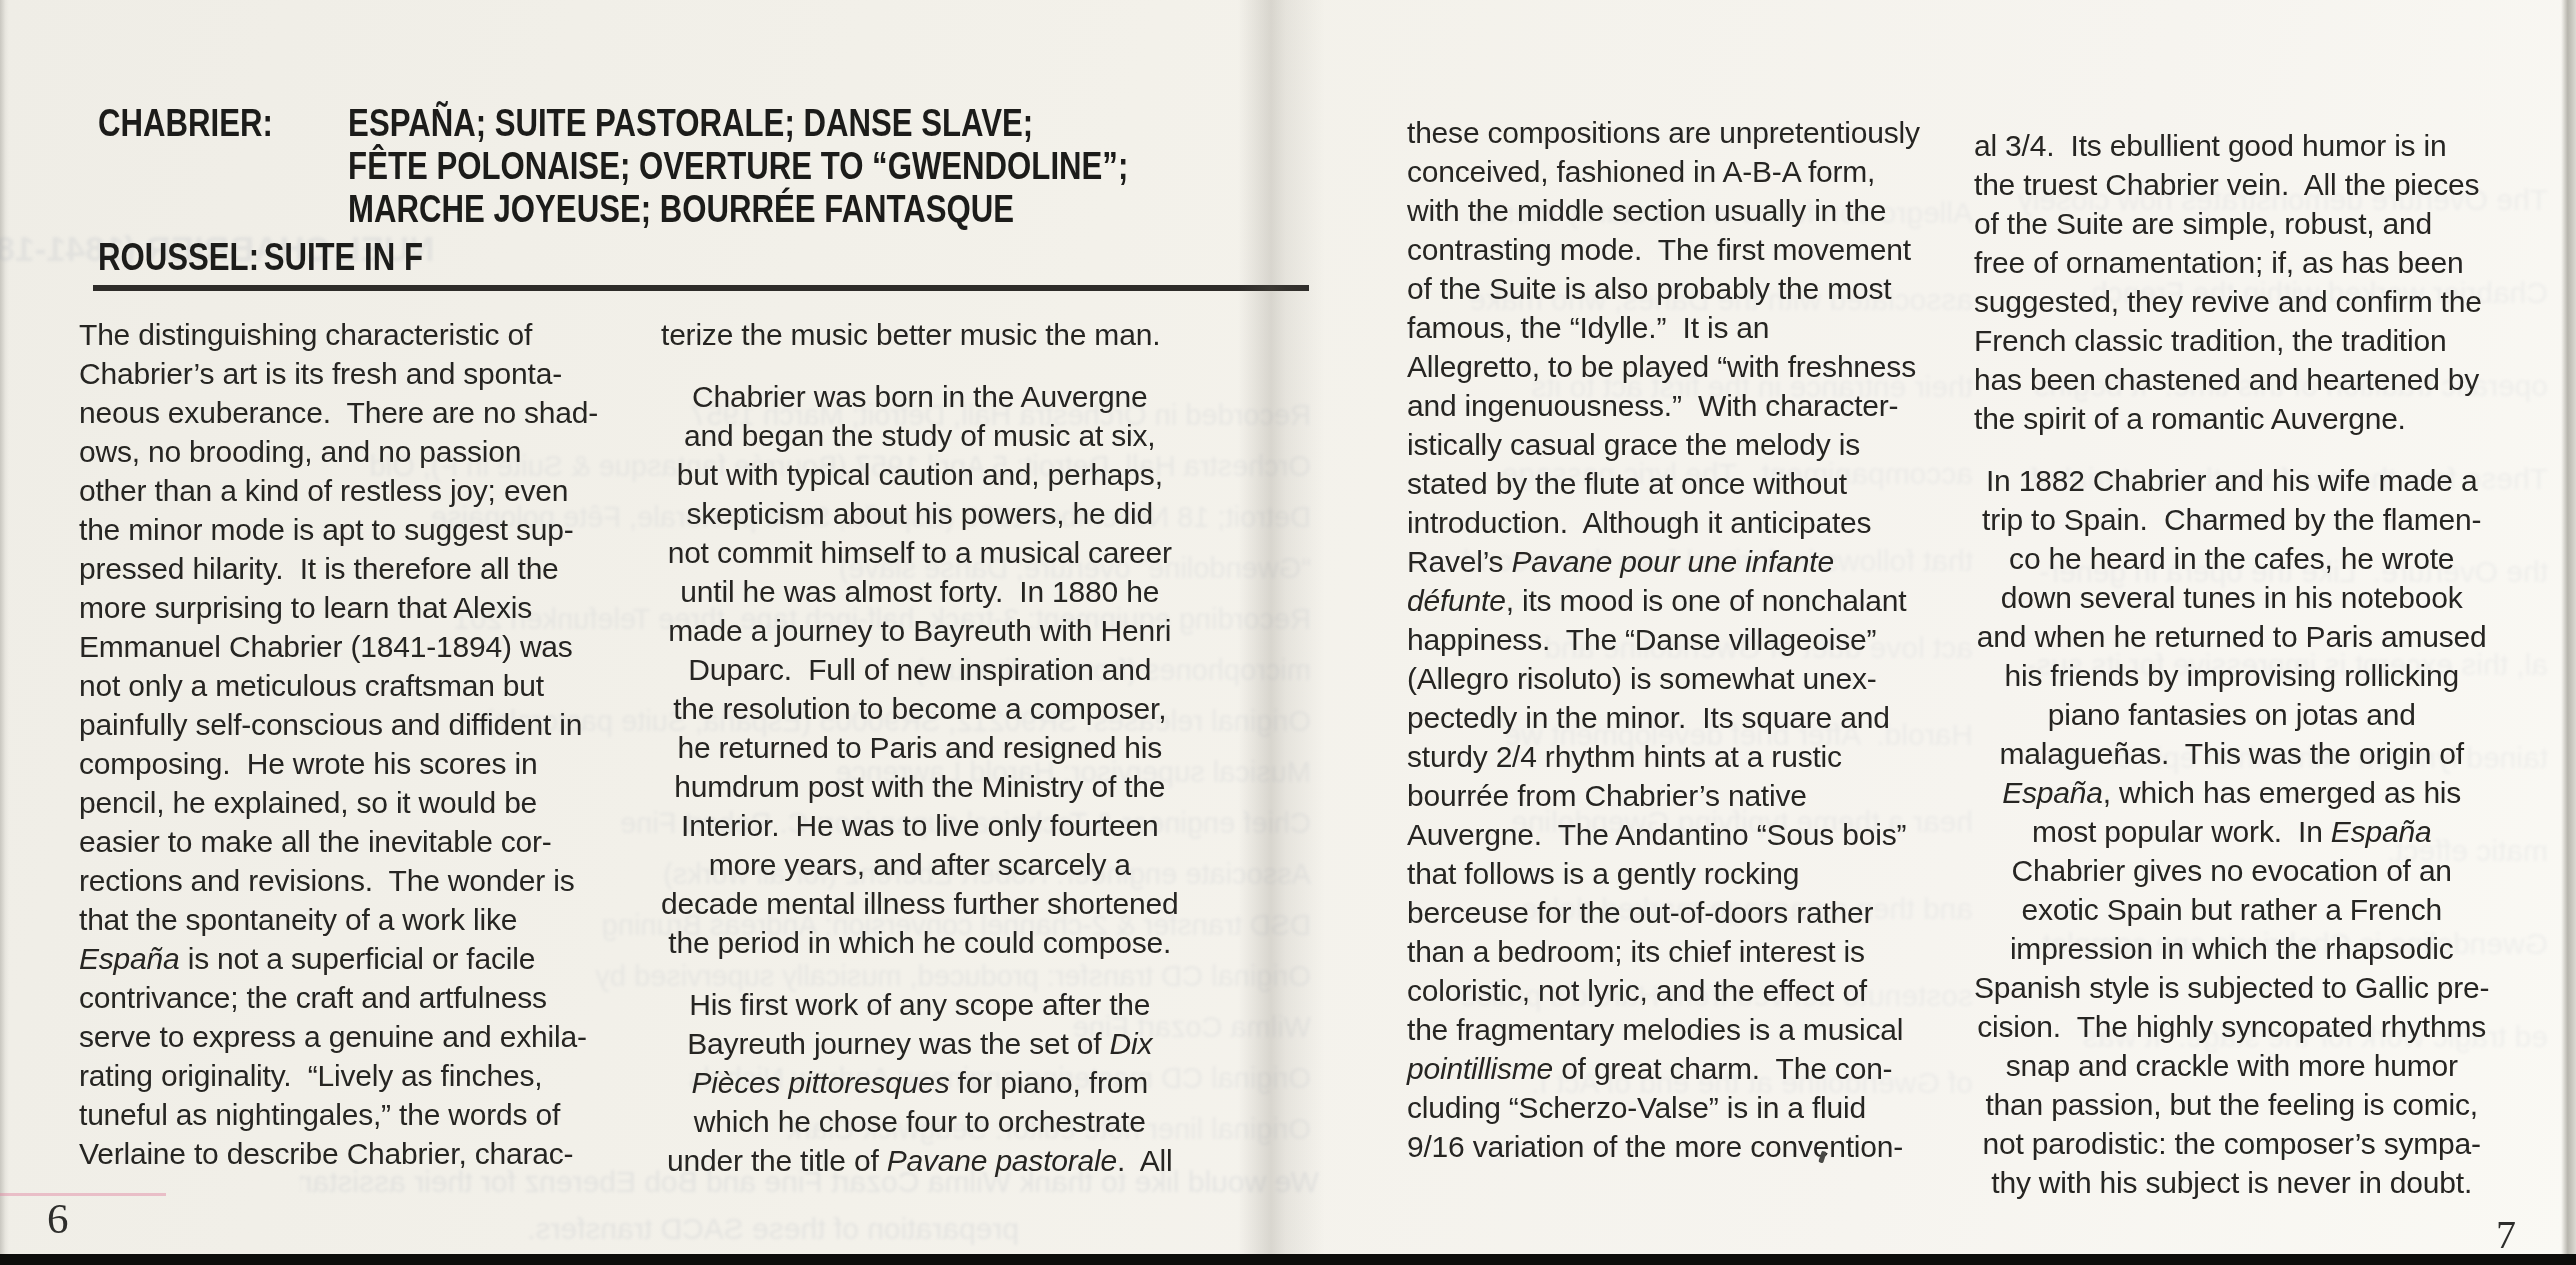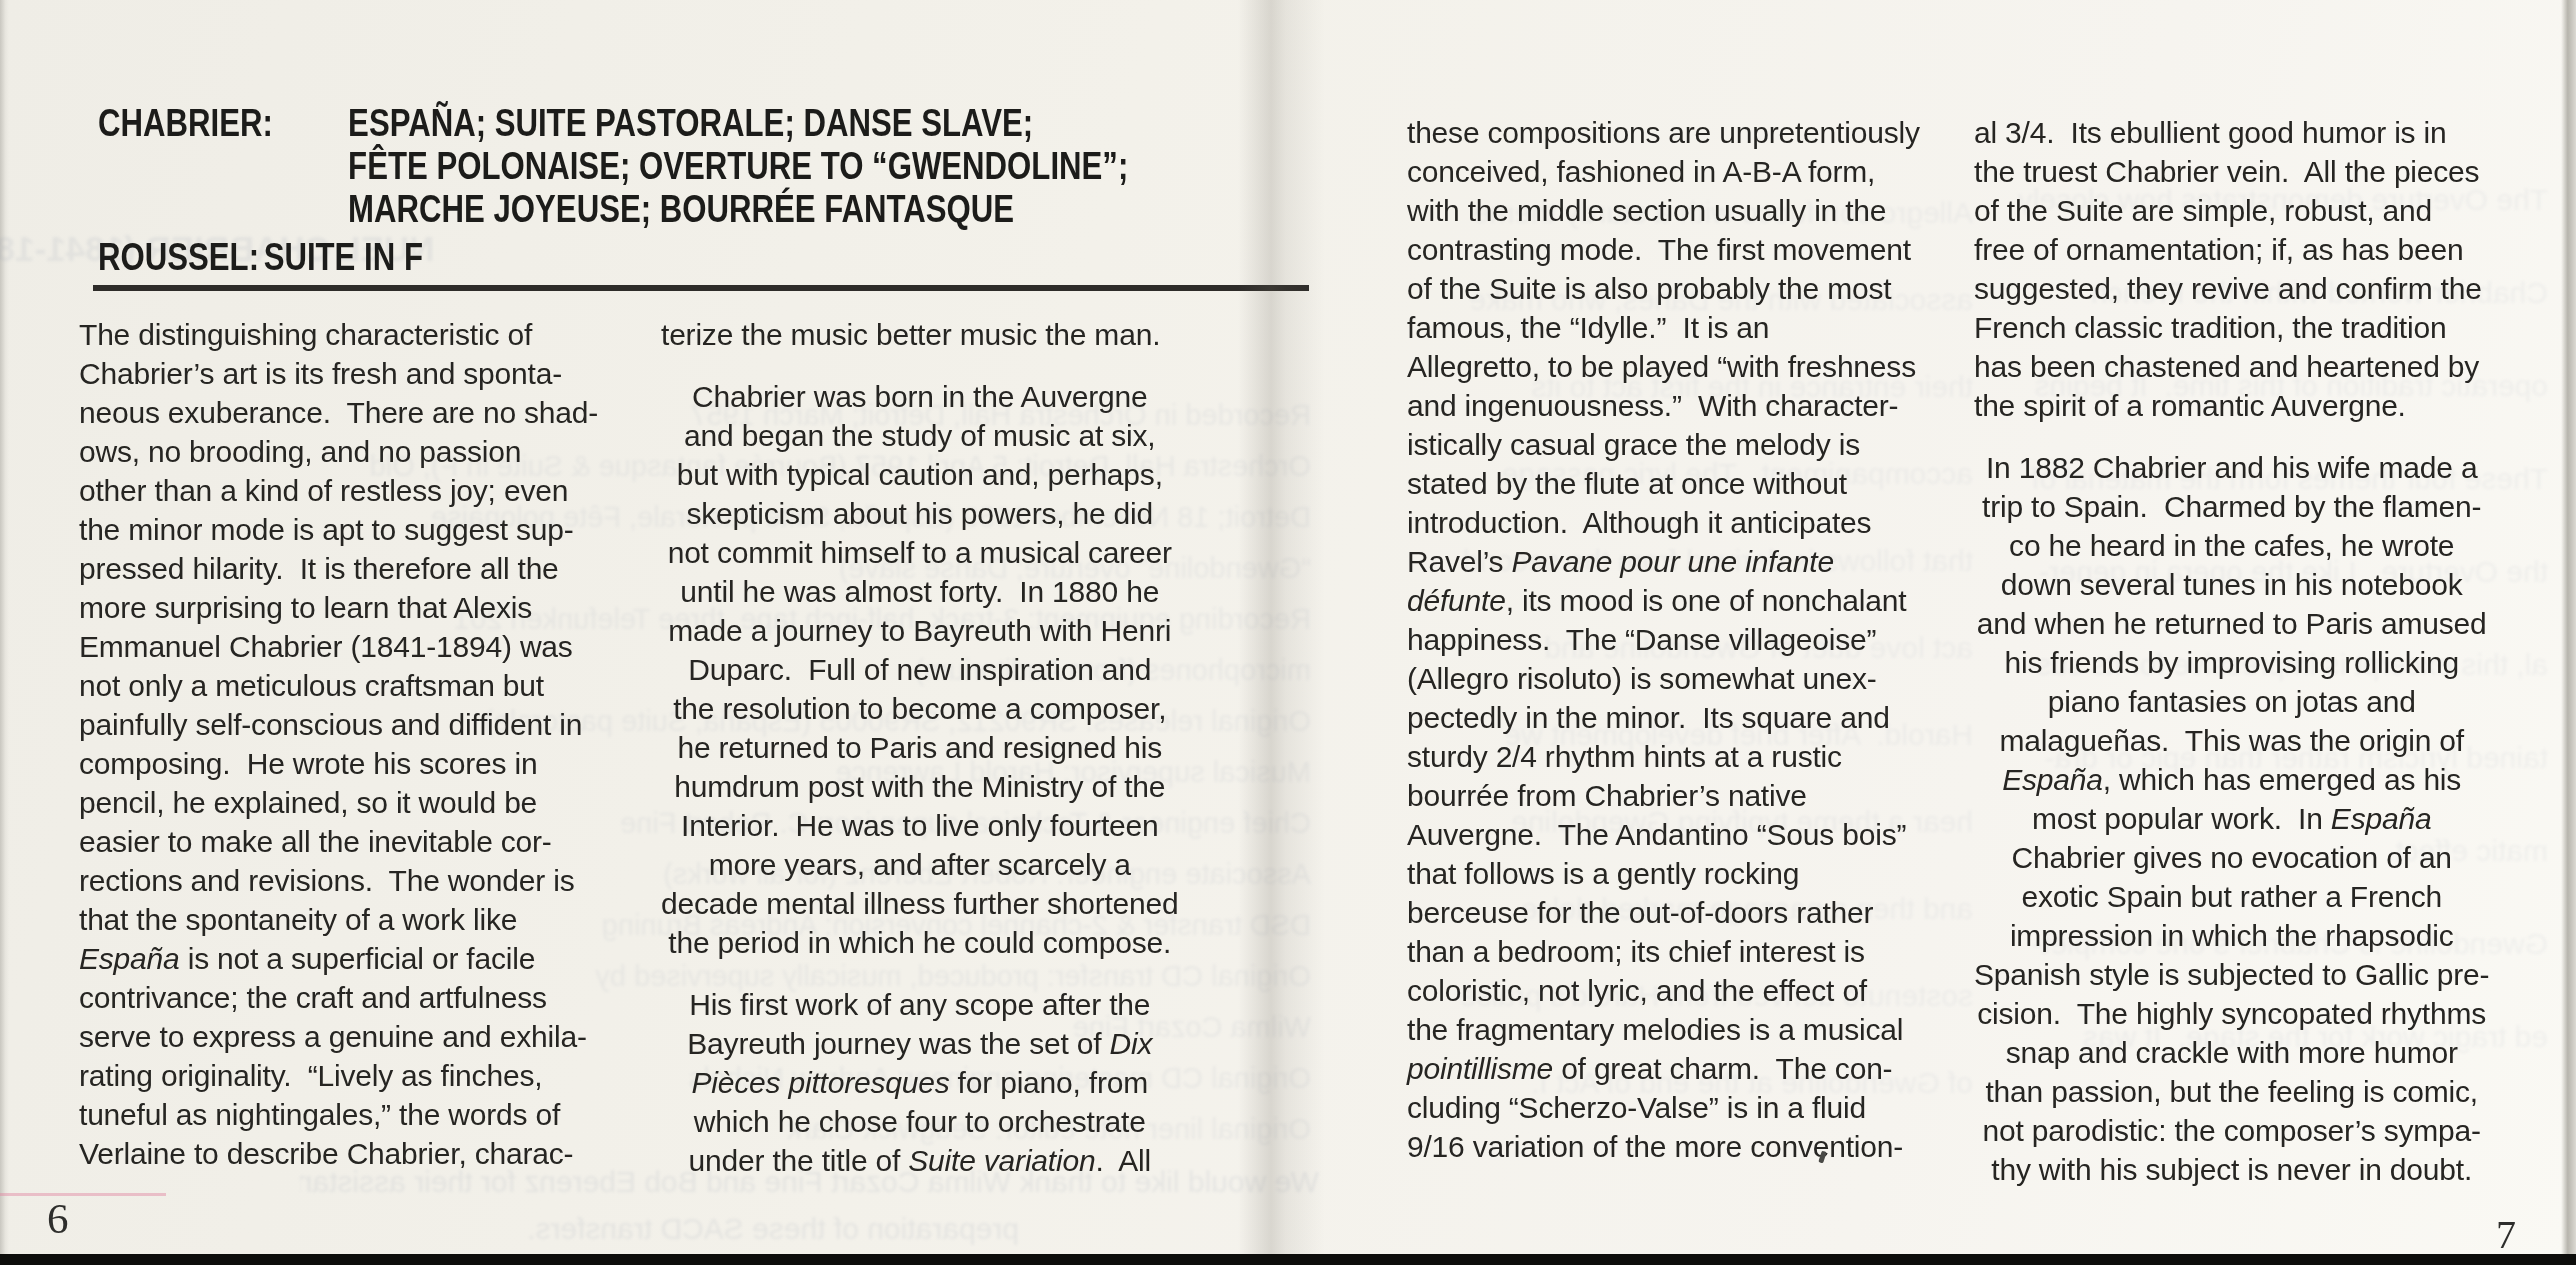--- a/index.html
+++ b/index.html
@@ -70,32 +70,32 @@
       <div>SUITE IN F</div>
     </div>
     <div class="rule"></div>
 
     <div class="col" style="left:77px; top:313px;">
       <div class="p rich">The distinguishing characteristic of<br>Chabrier’s art is its fresh and sponta-<br>neous exuberance.&nbsp; There are no shad-<br>ows, no brooding, and no passion<br>other than a kind of restless joy; even<br>the minor mode is apt to suggest sup-<br>pressed hilarity.&nbsp; It is therefore all the<br>more surprising to learn that Alexis<br>Emmanuel Chabrier (1841-1894) was<br>not only a meticulous craftsman but<br>painfully self-conscious and diffident in<br>composing.&nbsp; He wrote his scores in<br>pencil, he explained, so it would be<br>easier to make all the inevitable cor-<br>rections and revisions.&nbsp; The wonder is<br>that the spontaneity of a work like<br><em>España</em> is not a superficial or facile<br>contrivance; the craft and artfulness<br>serve to express a genuine and exhila-<br>rating originality.&nbsp; “Lively as finches,<br>tuneful as nightingales,” the words of<br>Verlaine to describe Chabrier, charac-</div>
     </div>
     <div class="col" style="left:659px; top:313px;">
       <div class="p rich">terize the music better music the man.</div>
       <div class="p rich">Chabrier was born in the Auvergne<br>and began the study of music at six,<br>but with typical caution and, perhaps,<br>skepticism about his powers, he did<br>not commit himself to a musical career<br>until he was almost forty.&nbsp; In 1880 he<br>made a journey to Bayreuth with Henri<br>Duparc.&nbsp; Full of new inspiration and<br>the resolution to become a composer,<br>he returned to Paris and resigned his<br>humdrum post with the Ministry of the<br>Interior.&nbsp; He was to live only fourteen<br>more years, and after scarcely a<br>decade mental illness further shortened<br>the period in which he could compose.</div>
-      <div class="p rich">His first work of any scope after the<br>Bayreuth journey was the set of <em>Dix</em><br><em>Pièces pittoresques</em> for piano, from<br>which he chose four to orchestrate<br>under the title of <em>Suite variation</em>.&nbsp; All</div>
+      <div class="p rich">His first work of any scope after the<br>Bayreuth journey was the set of <em>Dix</em><br><em>Pièces pittoresques</em> for piano, from<br>which he chose four to orchestrate<br>under the title of <em>Pavane pastorale</em>.&nbsp; All</div>
     </div>
     <div class="pageno" style="left:47px; top:1194px;">6</div>
   </div>
 
   <div class="fold"></div>
 
   <div>
     <div class="col" style="left:1405px; top:111px;">
       <div class="p rich">these compositions are unpretentiously<br>conceived, fashioned in A-B-A form,<br>with the middle section usually in the<br>contrasting mode.&nbsp; The first movement<br>of the Suite is also probably the most<br>famous, the “Idylle.”&nbsp; It is an<br>Allegretto, to be played “with freshness<br>and ingenuousness.”&nbsp; With character-<br>istically casual grace the melody is<br>stated by the flute at once without<br>introduction.&nbsp; Although it anticipates<br>Ravel’s <em>Pavane pour une infante</em><br><em>défunte</em>, its mood is one of nonchalant<br>happiness.&nbsp; The “Danse villageoise”<br>(Allegro risoluto) is somewhat unex-<br>pectedly in the minor.&nbsp; Its square and<br>sturdy 2/4 rhythm hints at a rustic<br>bourrée from Chabrier’s native<br>Auvergne.&nbsp; The Andantino “Sous bois”<br>that follows is a gently rocking<br>berceuse for the out-of-doors rather<br>than a bedroom; its chief interest is<br>coloristic, not lyric, and the effect of<br>the fragmentary melodies is a musical<br><em>pointillisme</em> of great charm.&nbsp; The con-<br>cluding “Scherzo-Valse” is in a fluid<br>9/16 variation of the more convention-</div>
     </div>
-    <div class="col" style="left:1972px; top:111px;">
+    <div class="col" style="left:1972px; top:124px;">
       <div class="p rich">al 3/4.&nbsp; Its ebullient good humor is in<br>the truest Chabrier vein.&nbsp; All the pieces<br>of the Suite are simple, robust, and<br>free of ornamentation; if, as has been<br>suggested, they revive and confirm the<br>French classic tradition, the tradition<br>has been chastened and heartened by<br>the spirit of a romantic Auvergne.</div>
       <div class="p rich">In 1882 Chabrier and his wife made a<br>trip to Spain.&nbsp; Charmed by the flamen-<br>co he heard in the cafes, he wrote<br>down several tunes in his notebook<br>and when he returned to Paris amused<br>his friends by improvising rollicking<br>piano fantasies on jotas and<br>malagueñas.&nbsp; This was the origin of<br><em>España</em>, which has emerged as his<br>most popular work.&nbsp; In <em>España</em><br>Chabrier gives no evocation of an<br>exotic Spain but rather a French<br>impression in which the rhapsodic<br>Spanish style is subjected to Gallic pre-<br>cision.&nbsp; The highly syncopated rhythms<br>snap and crackle with more humor<br>than passion, but the feeling is comic,<br>not parodistic: the composer’s sympa-<br>thy with his subject is never in doubt.</div>
     </div>
     <div class="pageno" style="left:2496px; top:1211px; font-size:40px;">7</div>
   </div>
 
   <div class="pink-line"></div>
   <div class="speck"></div>
   <div class="right-edge"></div>
   <div class="bottom-strip"></div>

